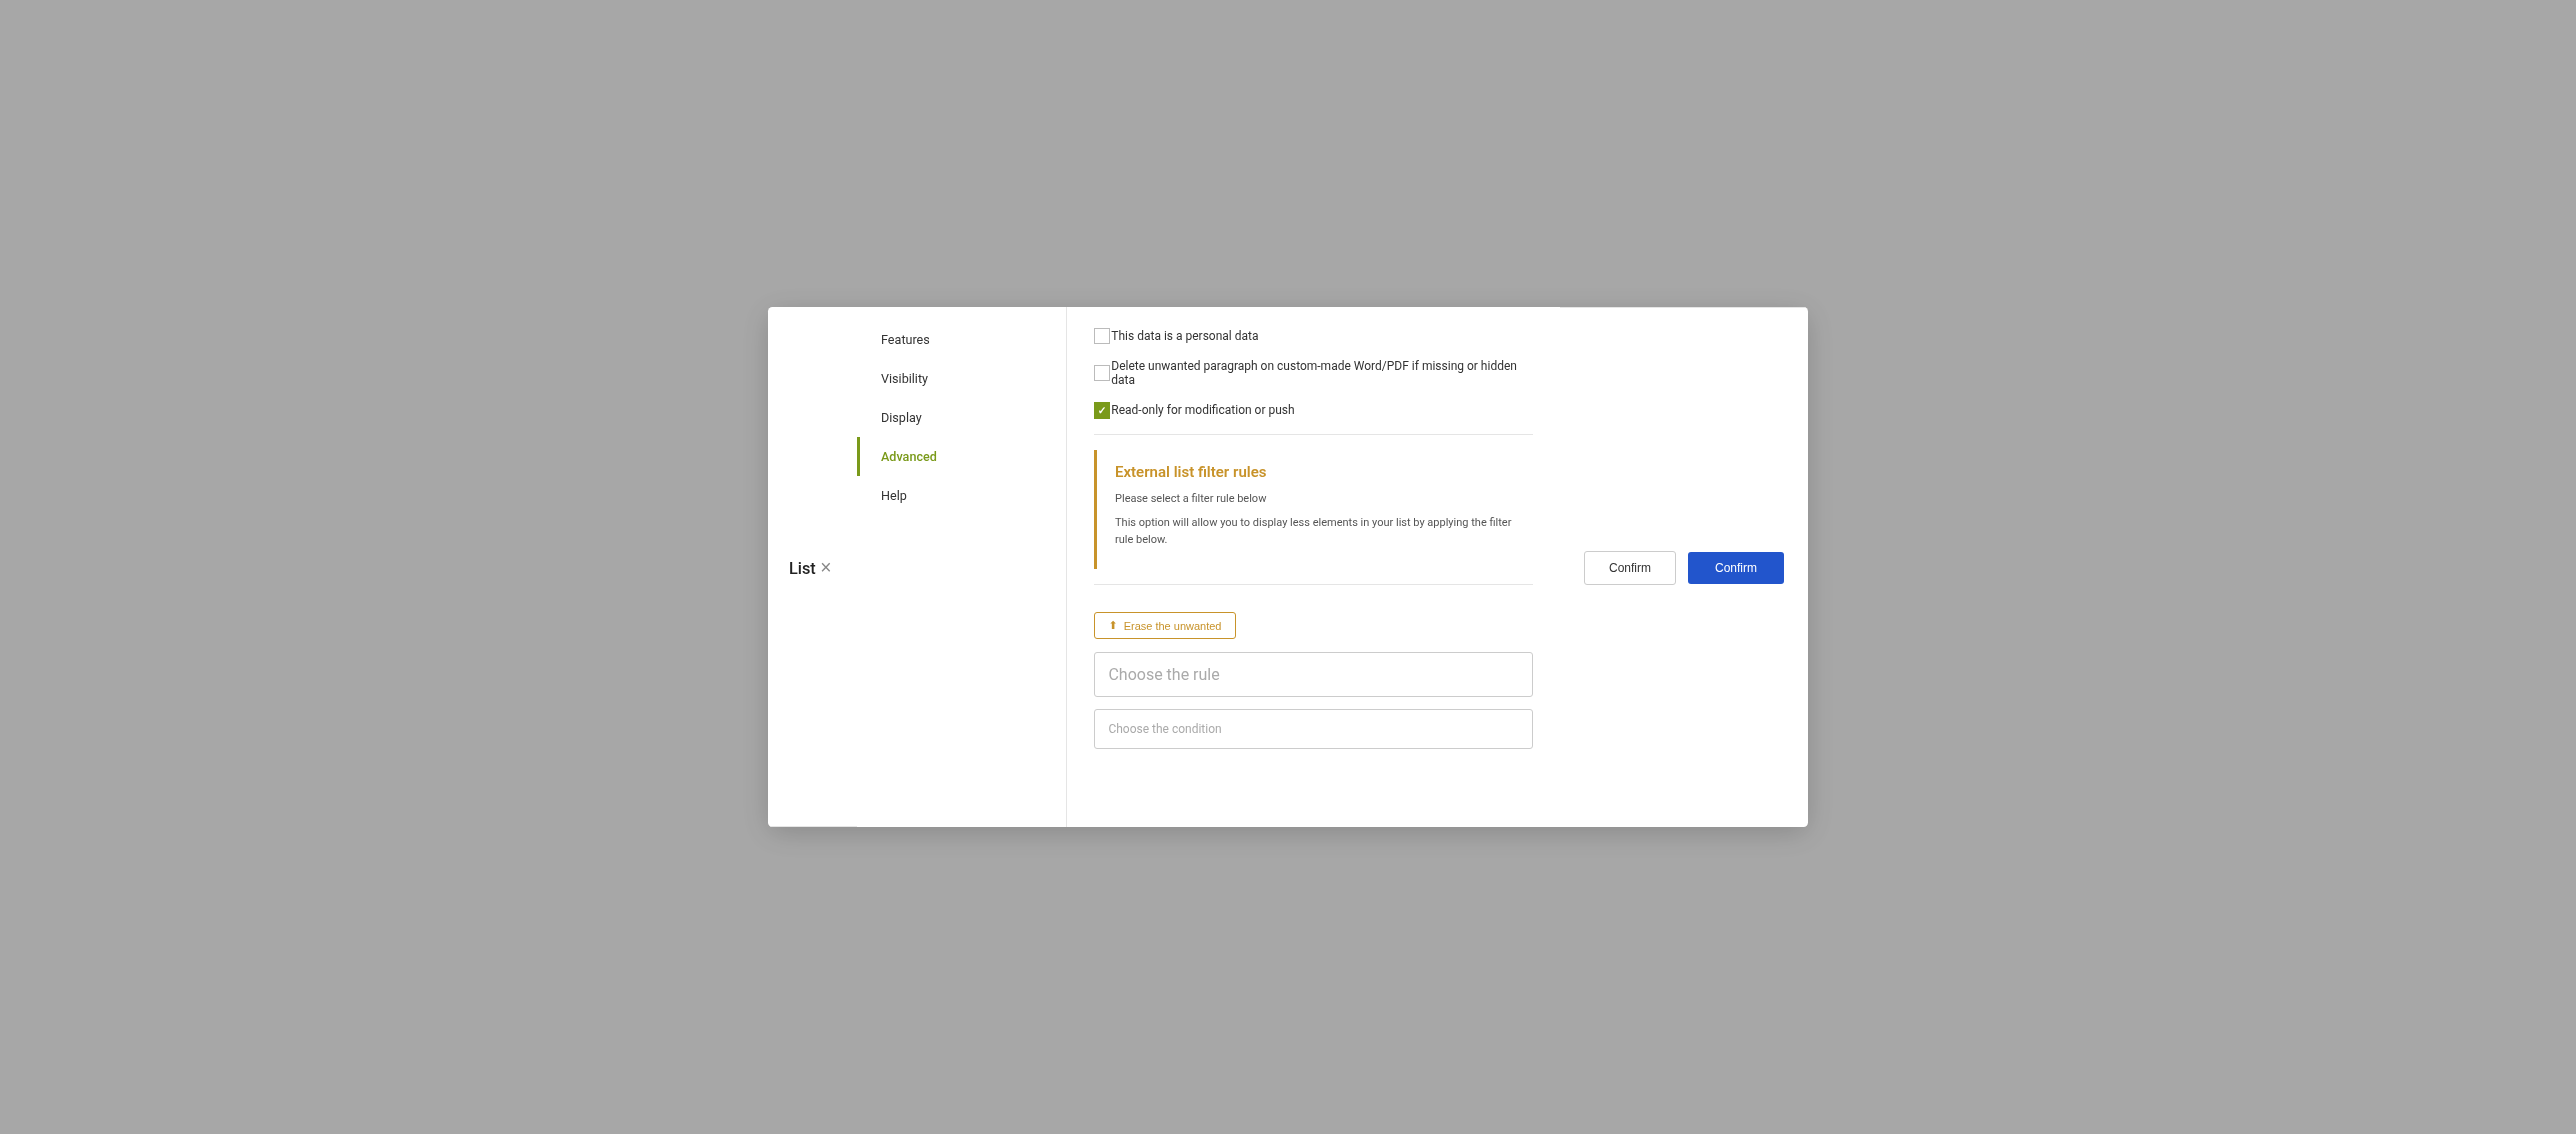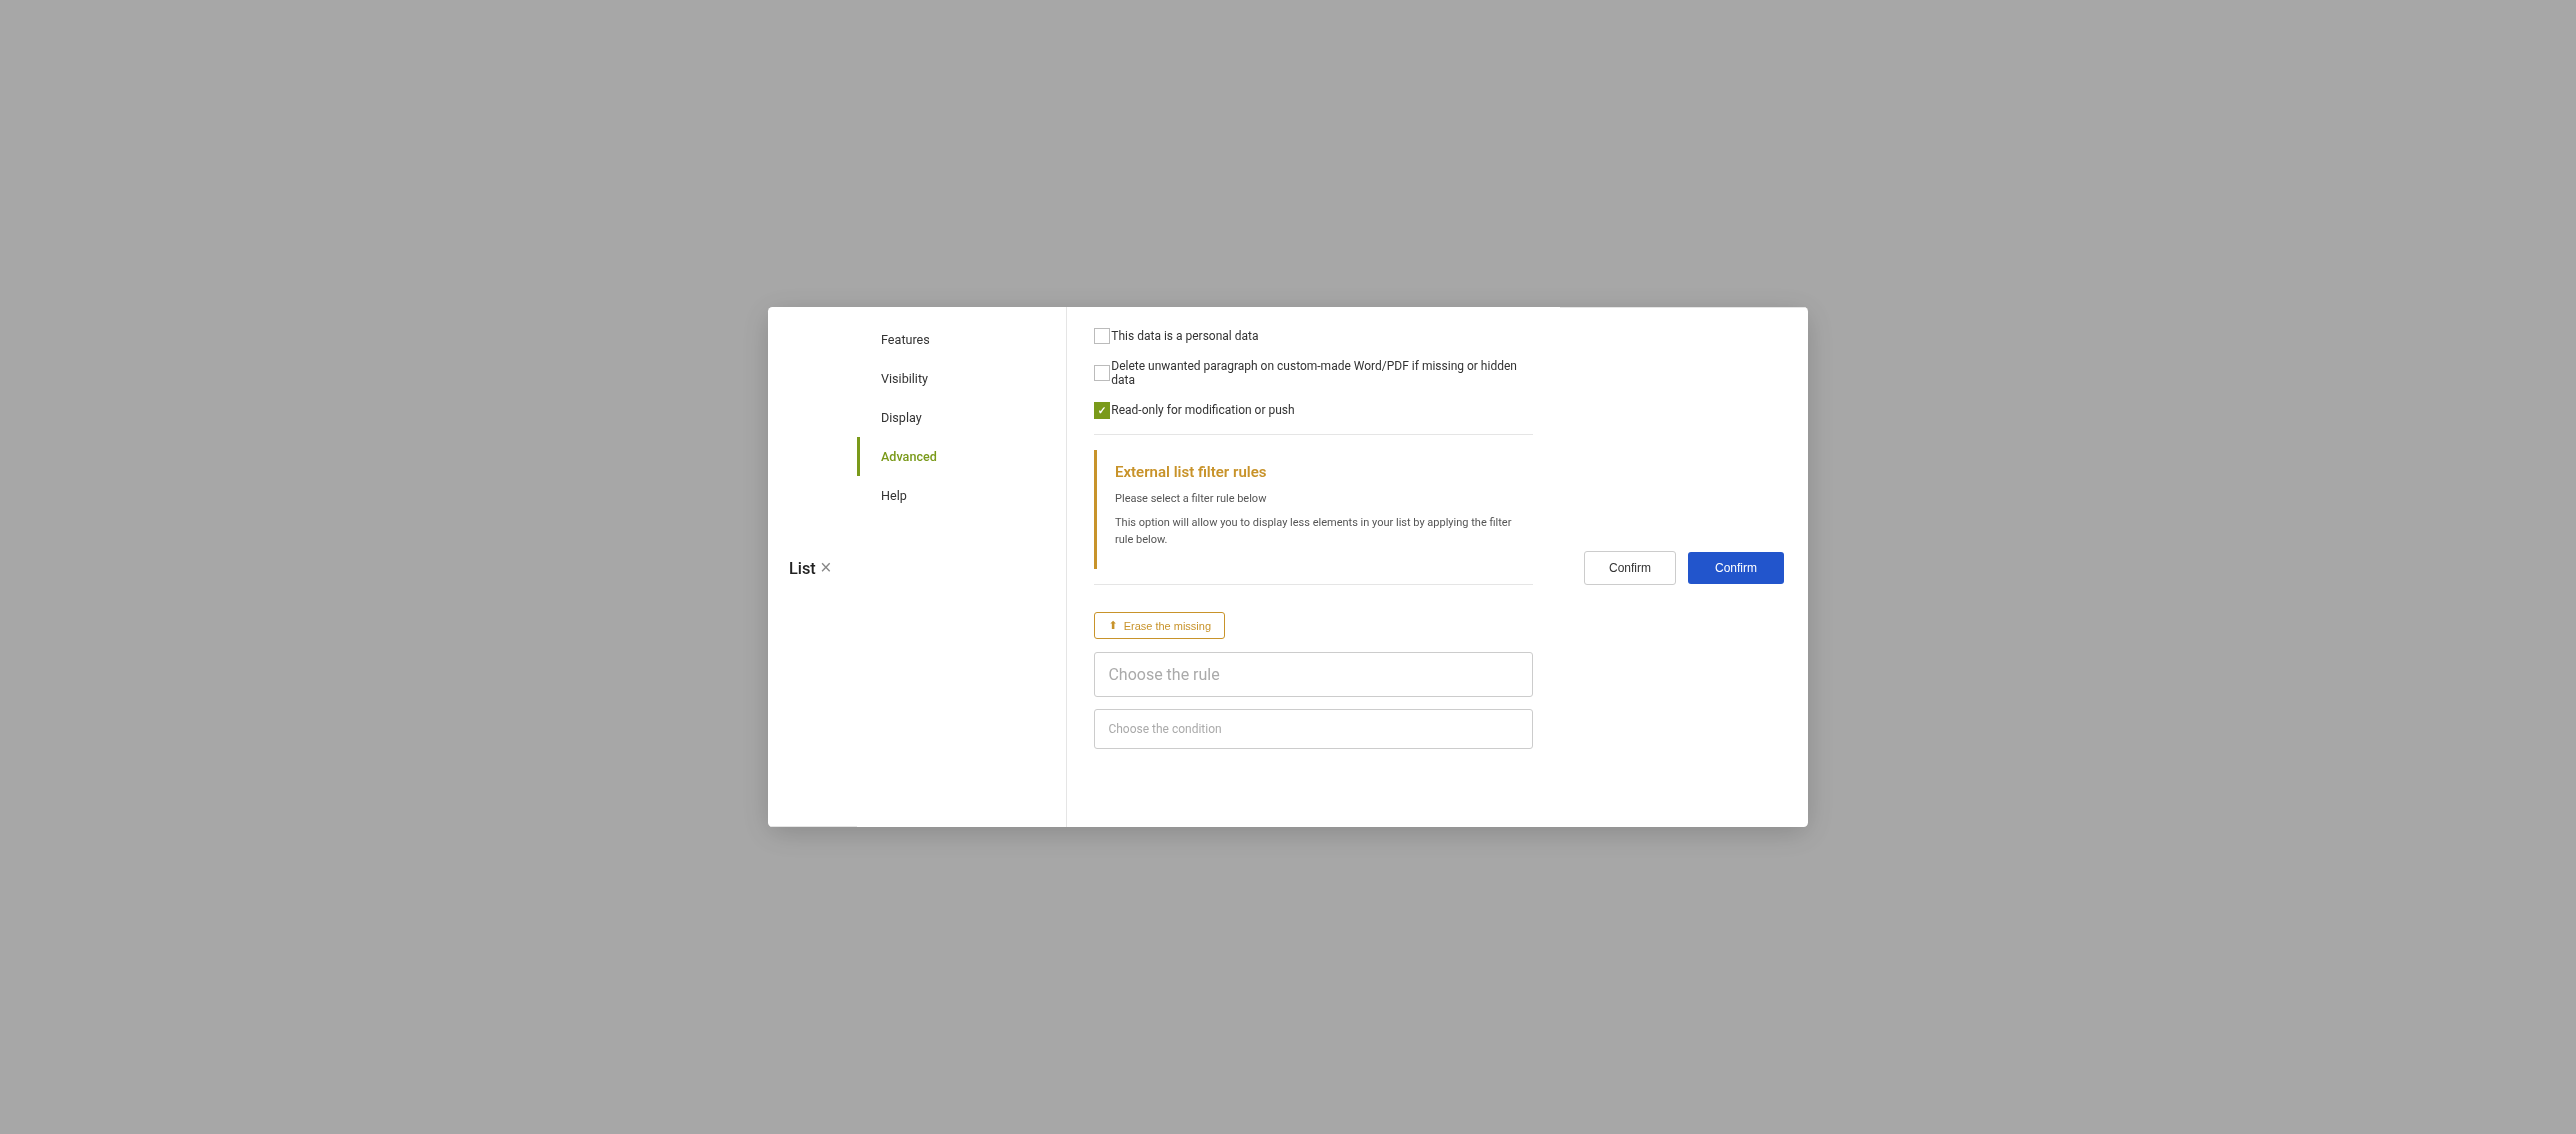--- a/index.html
+++ b/index.html
@@ -271,21 +271,21 @@
           <div class="filter-card-title">External list filter rules</div>
           <div class="filter-card-desc">Please select a filter rule below</div>
           <div class="filter-card-desc">This option will allow you to display less elements in your list by applying the filter rule below.</div>
         </div>
 
         <hr class="divider">
 
         
         <button class="erase-btn">
           <span class="erase-icon">⬆</span>
-          <span>Erase the missing</span>
+          <span>Erase the unwanted</span>
         </button>
 
         
         <div class="dropdown-field">
           <span>Choose the rule</span>
         </div>
         <div class="dropdown-full">
           <span>Choose the condition</span>
         </div>
         

